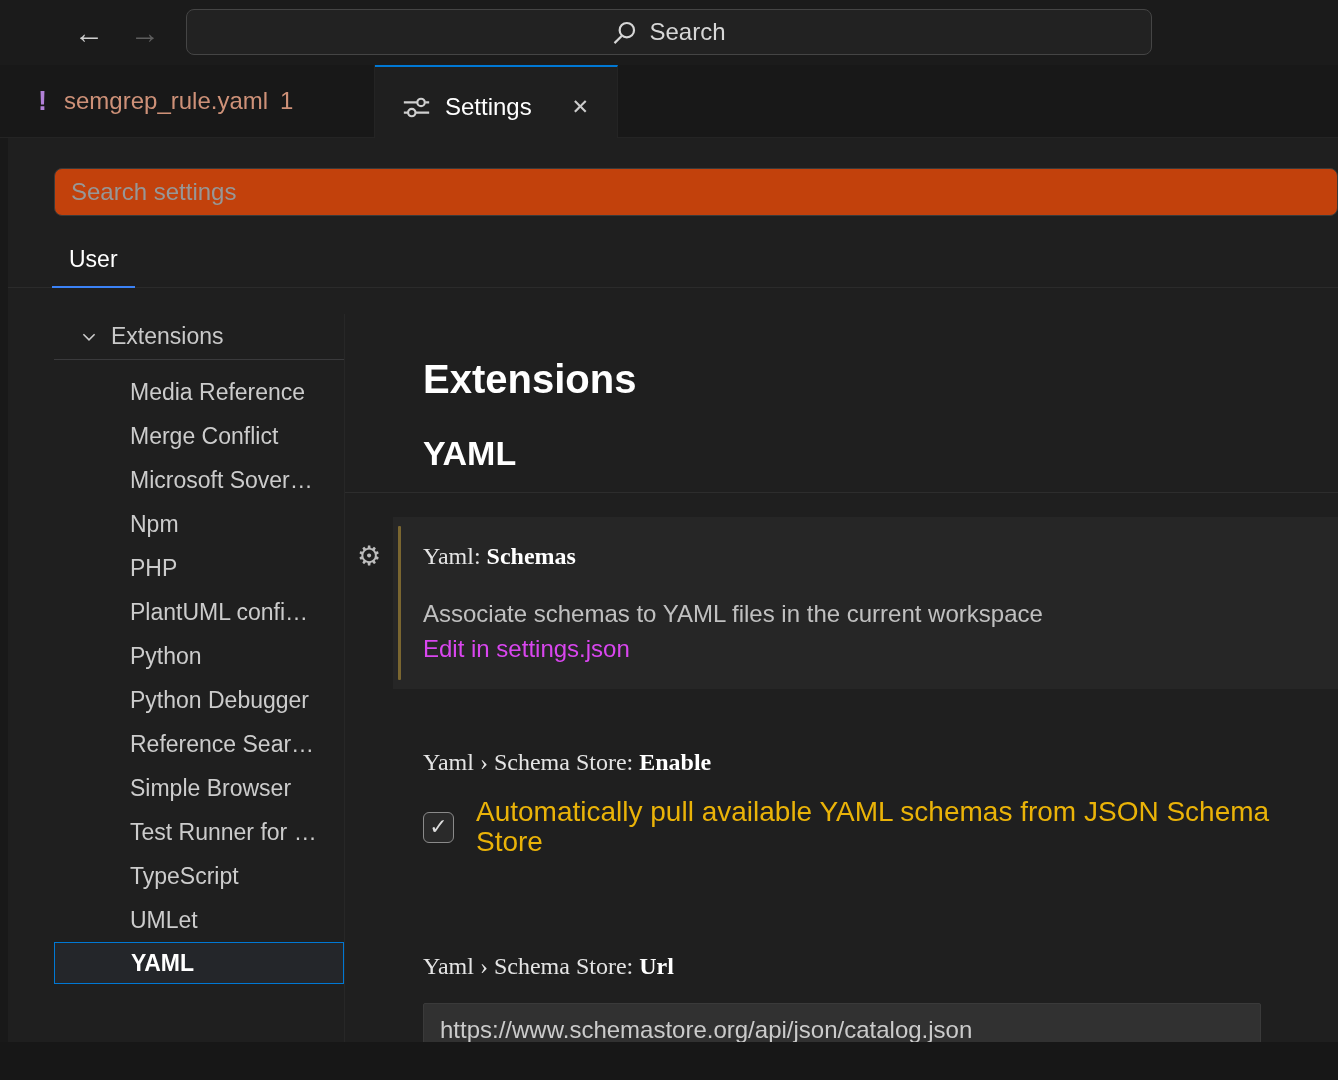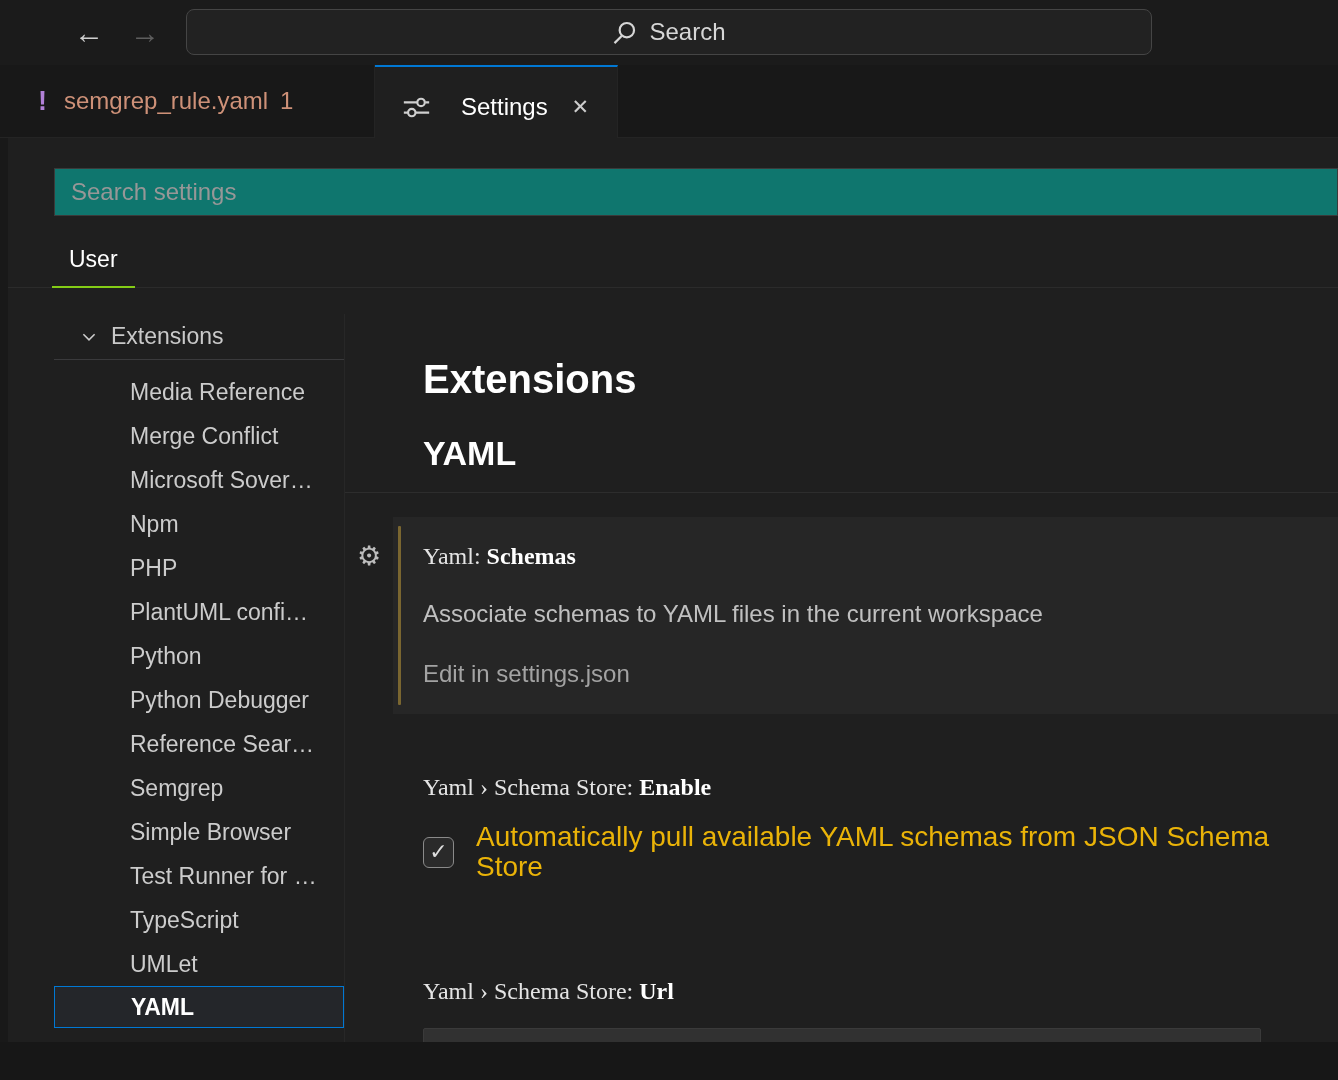--- a/index.html
+++ b/index.html
@@ -51,57 +51,56 @@
     cursor: pointer; font-size: 24px;
   }
   .tab.file-tab { width: 375px; padding: 0 24px 0 38px; background: #181818; }
   .file-icon { color: #b180d7; font-weight: 700; font-size: 27px; margin-right: 17px; }
   .file-label { color: #ce9178; white-space: nowrap; }
   .file-badge { color: #ce9178; margin-left: 12px; }
   .tab.active-tab {
     width: 243px; height: 73px; padding: 9px 24px 0 28px;
     background: #1f1f1f;
     border-top: 2px solid #0078d4;
-    gap: 16px;
   }
   .settings-tab-icon { margin-right: 15px; display: inline-flex; }
   .active-tab-label { color: #ffffff; white-space: nowrap; }
   .tab-close { margin-left: auto; color: #cccccc; font-size: 21px; padding: 2px 4px; }
 
   
   .editor { display: flex; height: 942px; position: relative; }
   .left-strip { width: 8px; background: #191919; }
   .settings-editor { flex: 1; background: #1f1f1f; display: flex; flex-direction: column; }
 
   .settings-search {
     display: block;
     margin: 30px 0 0 46px;
     width: calc(100% - 46px);
     height: 48px;
-    background: #0f766e;
+    background: #c2410c;
     border: 1px solid #3a3a3a;
-    border-radius: 0;
+    border-radius: 8px;
     color: #cccccc;
     font-size: 24px;
     font-family: "Liberation Sans", sans-serif;
     padding: 0 16px;
     outline: none;
   }
   .settings-search::placeholder { color: #979797; }
 
   .scope-row {
     margin-top: 14px;
     padding-left: 44px;
     border-bottom: 1px solid #2b2b2b;
   }
   .scope-tab {
     display: inline-block;
     padding: 16px 17px 13px;
     font-size: 23px; color: #ffffff;
-    border-bottom: 2px solid #84cc16;
+    border-bottom: 2px solid #3b82f6;
     margin-bottom: -1px;
     cursor: pointer;
   }
 
   .settings-body { display: flex; flex: 1; margin-top: 26px; min-height: 0; }
 
   
   .toc { width: 337px; flex: none; border-right: 1px solid rgba(255,255,255,0.04); }
   .toc-header {
     margin-left: 46px; margin-right: 0;
@@ -158,22 +157,22 @@
   }
   .modified-bar {
     position: absolute; left: 5px; top: 9px; bottom: 9px;
     width: 3px; background: #7a6630; border-radius: 1px;
   }
 
   .setting-title { font-size: 24px; color: #e4e4e4; line-height: 30px; font-family: Liberation Serif, serif; }
   .setting-title b { color: #ffffff; font-weight: 700; }
   .setting-desc { margin-top: 28px; font-size: 24px; color: #c0c0c0; line-height: 30px; }
   .setting-link {
-    display: inline-block; margin-top: 31px;
-    font-size: 24px; color: #a3a3a3; text-decoration: none; cursor: pointer;
+    display: inline-block; margin-top: 6px;
+    font-size: 24px; color: #d946ef; text-decoration: none; cursor: pointer;
   }
 
   .checkbox-row { margin-top: 20px; display: flex; align-items: center; gap: 22px; cursor: pointer; }
   .checkbox {
     width: 31px; height: 31px; flex: none;
     border: 1.5px solid #8a8a8a; border-radius: 6px;
     background: #2a2a2a;
     display: flex; align-items: center; justify-content: center;
     color: #dddddd; font-size: 22px;
   }
@@ -261,21 +260,20 @@
         <div class="toc-items">
           <div class="toc-item">Media Reference</div>
           <div class="toc-item">Merge Conflict</div>
           <div class="toc-item">Microsoft Sover…</div>
           <div class="toc-item">Npm</div>
           <div class="toc-item">PHP</div>
           <div class="toc-item">PlantUML confi…</div>
           <div class="toc-item">Python</div>
           <div class="toc-item">Python Debugger</div>
           <div class="toc-item">Reference Sear…</div>
-          <div class="toc-item">Semgrep</div>
           <div class="toc-item">Simple Browser</div>
           <div class="toc-item">Test Runner for …</div>
           <div class="toc-item">TypeScript</div>
           <div class="toc-item">UMLet</div>
           <div class="toc-item selected">YAML</div>
         </div>
       </aside>
 
       <main class="content">
         <h1>Extensions</h1>

